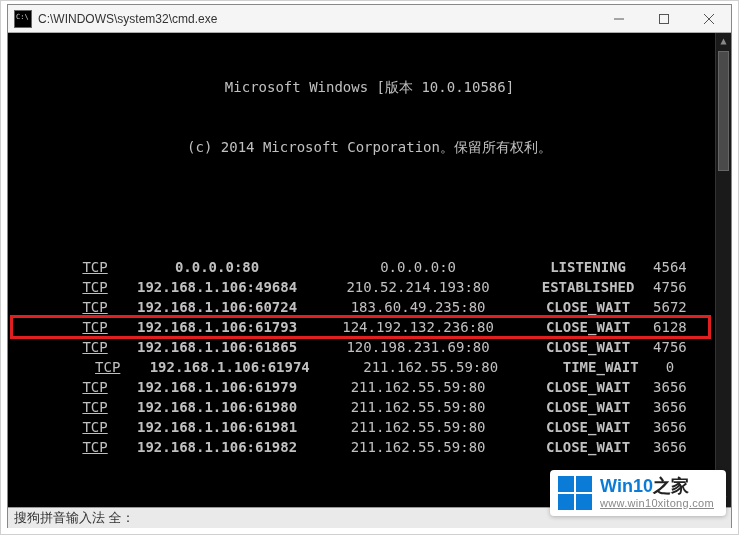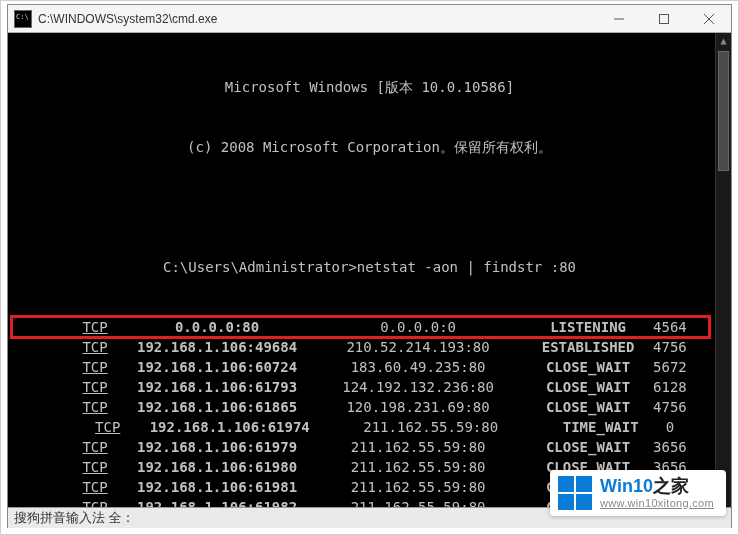--- a/index.html
+++ b/index.html
@@ -163,23 +163,22 @@
         <svg viewBox="0 0 10 10">
             <line x1="0" y1="0" x2="10" y2="10" stroke="#555" stroke-width="1"></line>
             <line x1="10" y1="0" x2="0" y2="10" stroke="#555" stroke-width="1"></line>
           </svg>
       </div>
     </div>
   </div>
 
   <div class="console">
     <span class="row">Microsoft Windows [版本 10.0.10586]</span>
-    <span class="row">(c) 2008 Microsoft Corporation。保留所有权利。</span>
+    <span class="row">(c) 2014 Microsoft Corporation。保留所有权利。</span>
     <span class="row"> </span>
-    <span class="row">C:\Users\Administrator&gt;netstat -aon | findstr :80</span>
     <div id="rows"><span class="row">  <span class="col-proto">TCP</span><span class="col-local">0.0.0.0:80</span><span class="col-foreign">0.0.0.0:0</span><span class="col-state">LISTENING</span><span class="col-pid">4564</span></span><span class="row">  <span class="col-proto">TCP</span><span class="col-local">192.168.1.106:49684</span><span class="col-foreign">210.52.214.193:80</span><span class="col-state">ESTABLISHED</span><span class="col-pid">4756</span></span><span class="row">  <span class="col-proto">TCP</span><span class="col-local">192.168.1.106:60724</span><span class="col-foreign">183.60.49.235:80</span><span class="col-state">CLOSE_WAIT</span><span class="col-pid">5672</span></span><span class="row">  <span class="col-proto">TCP</span><span class="col-local">192.168.1.106:61793</span><span class="col-foreign">124.192.132.236:80</span><span class="col-state">CLOSE_WAIT</span><span class="col-pid">6128</span></span><span class="row">  <span class="col-proto">TCP</span><span class="col-local">192.168.1.106:61865</span><span class="col-foreign">120.198.231.69:80</span><span class="col-state">CLOSE_WAIT</span><span class="col-pid">4756</span></span><span class="row">  <span class="col-proto">TCP</span><span class="col-local">192.168.1.106:61974</span><span class="col-foreign">211.162.55.59:80</span><span class="col-state">TIME_WAIT</span><span class="col-pid">0</span></span><span class="row">  <span class="col-proto">TCP</span><span class="col-local">192.168.1.106:61979</span><span class="col-foreign">211.162.55.59:80</span><span class="col-state">CLOSE_WAIT</span><span class="col-pid">3656</span></span><span class="row">  <span class="col-proto">TCP</span><span class="col-local">192.168.1.106:61980</span><span class="col-foreign">211.162.55.59:80</span><span class="col-state">CLOSE_WAIT</span><span class="col-pid">3656</span></span><span class="row">  <span class="col-proto">TCP</span><span class="col-local">192.168.1.106:61981</span><span class="col-foreign">211.162.55.59:80</span><span class="col-state">CLOSE_WAIT</span><span class="col-pid">3656</span></span><span class="row">  <span class="col-proto">TCP</span><span class="col-local">192.168.1.106:61982</span><span class="col-foreign">211.162.55.59:80</span><span class="col-state">CLOSE_WAIT</span><span class="col-pid">3656</span></span></div>
     <div id="hl" class="hl-box" style="left: 2px; right: 20px; top: 282px; height: 24px;"></div>
 
     <div class="scrollbar">
       <div class="arrow up">▲</div>
       <div class="thumb"></div>
       <div class="arrow down">▼</div>
     </div>
   </div>
 

